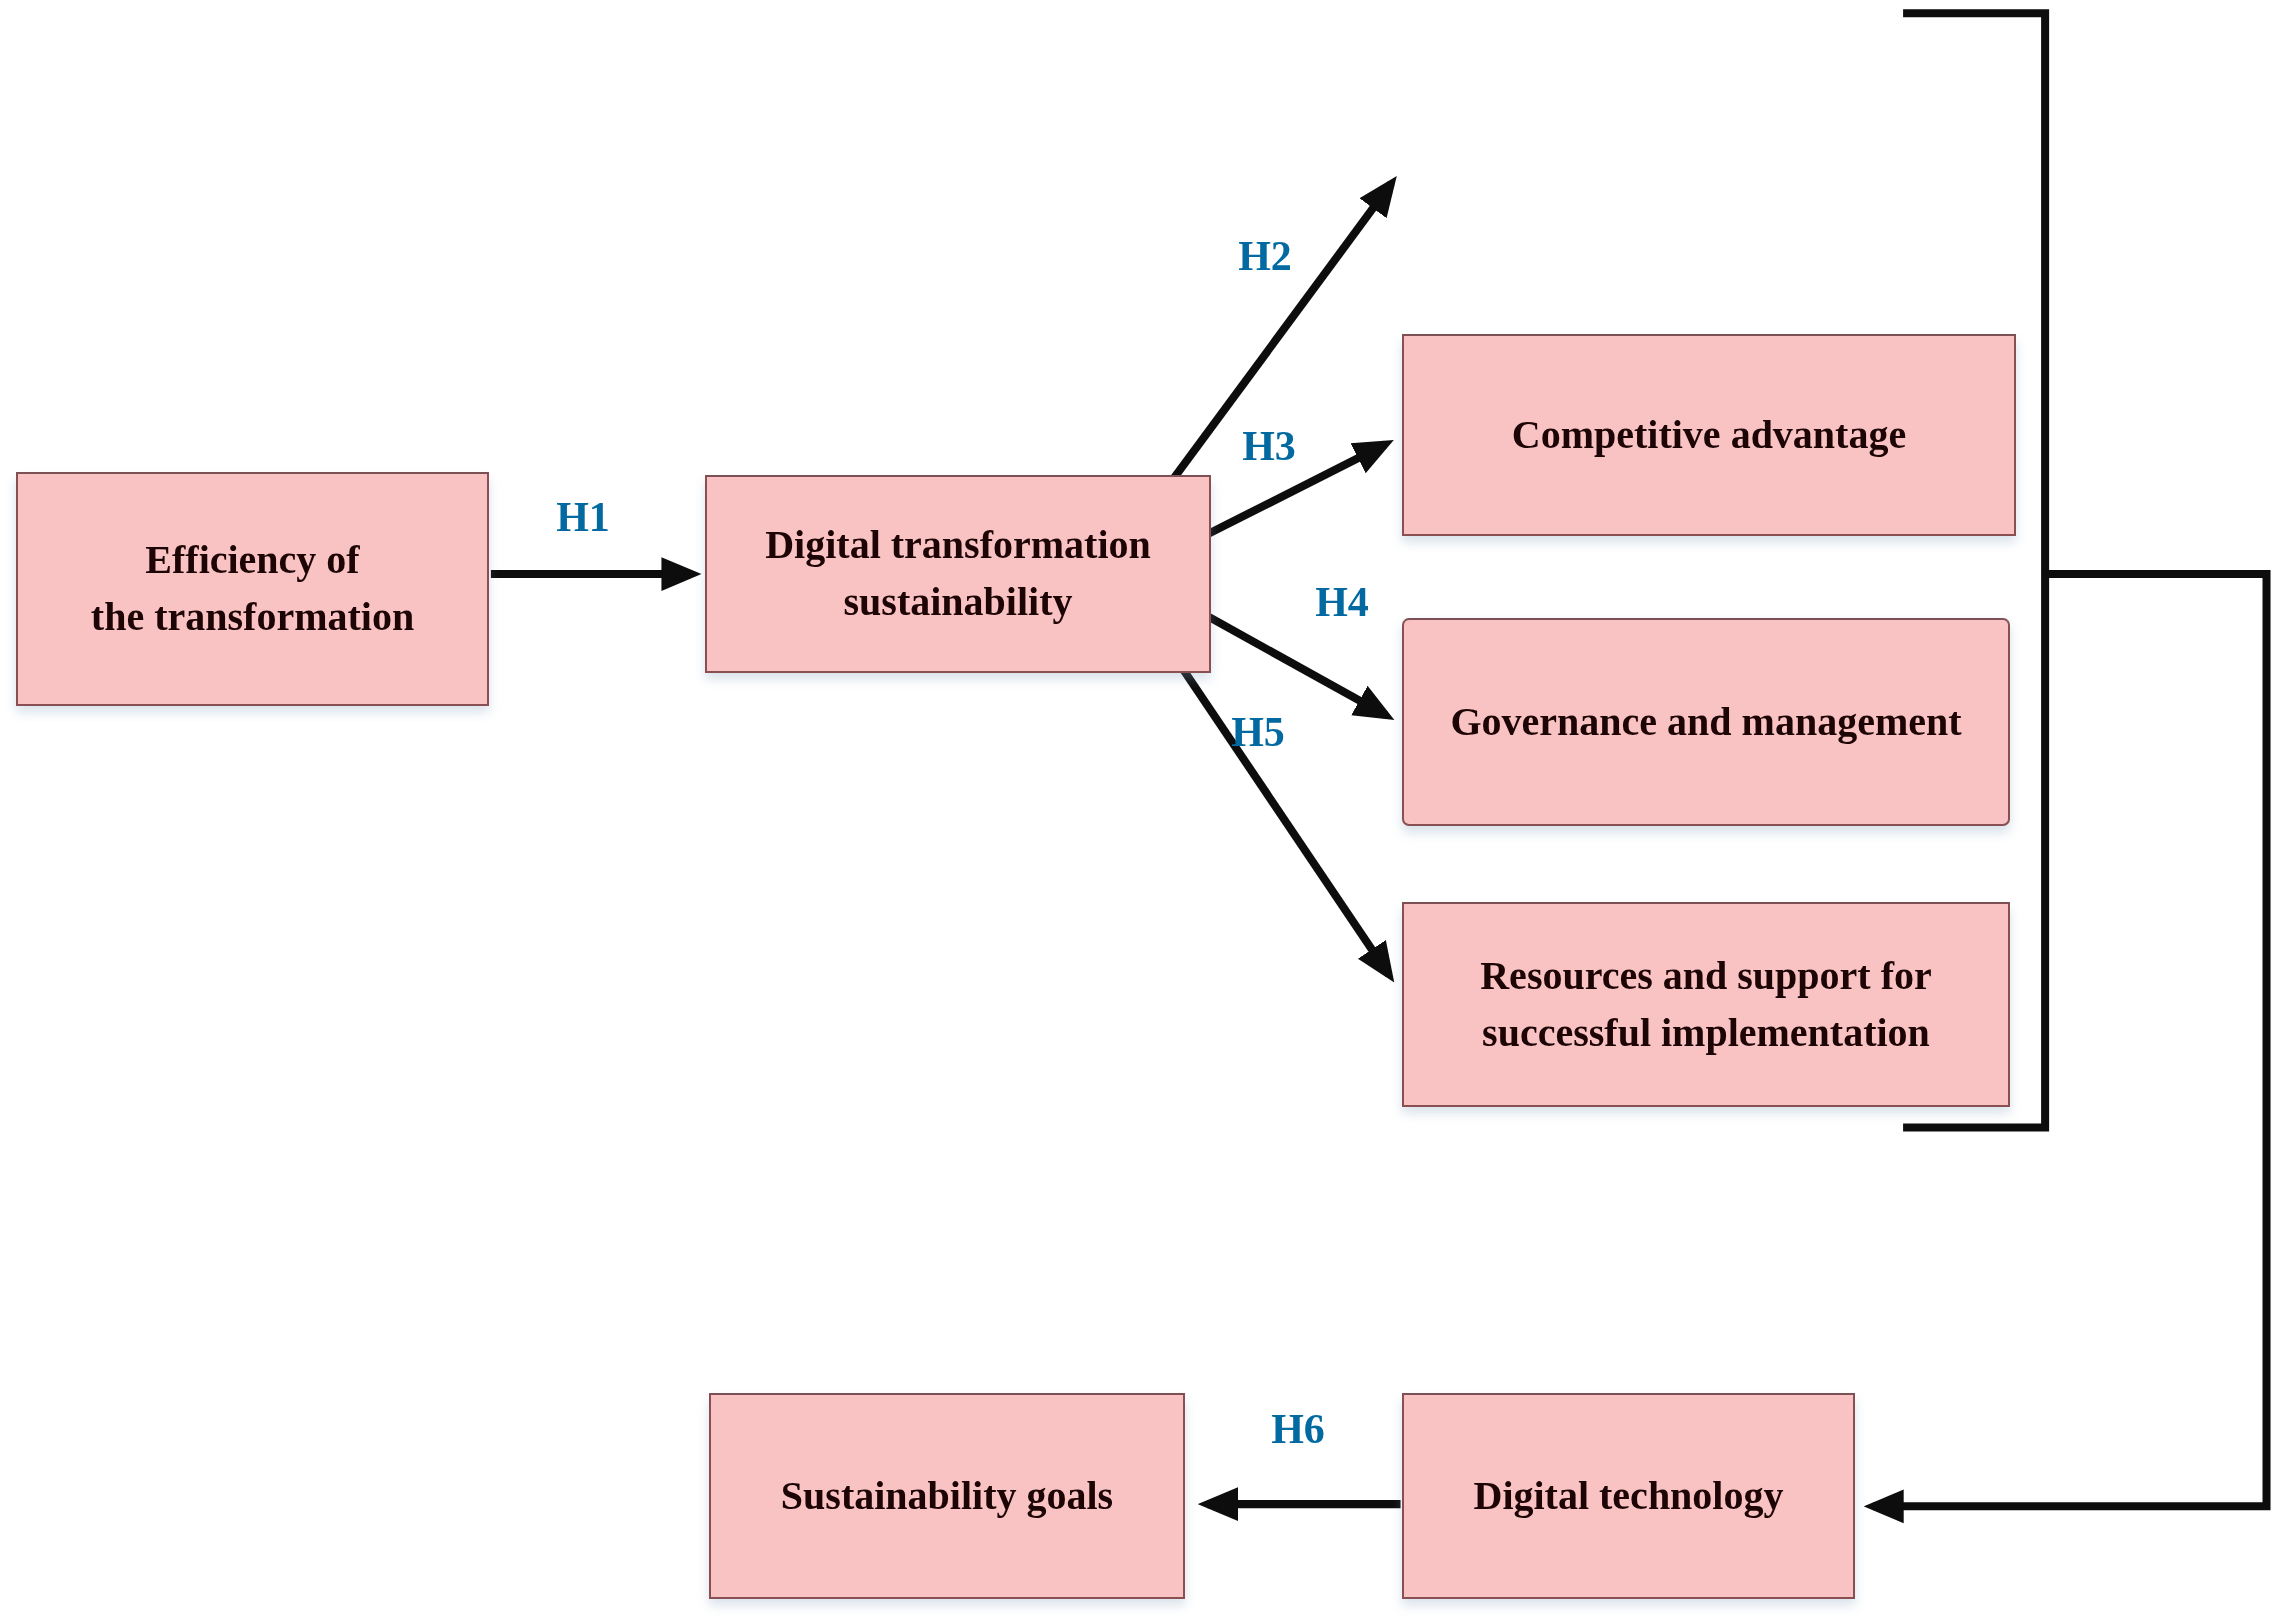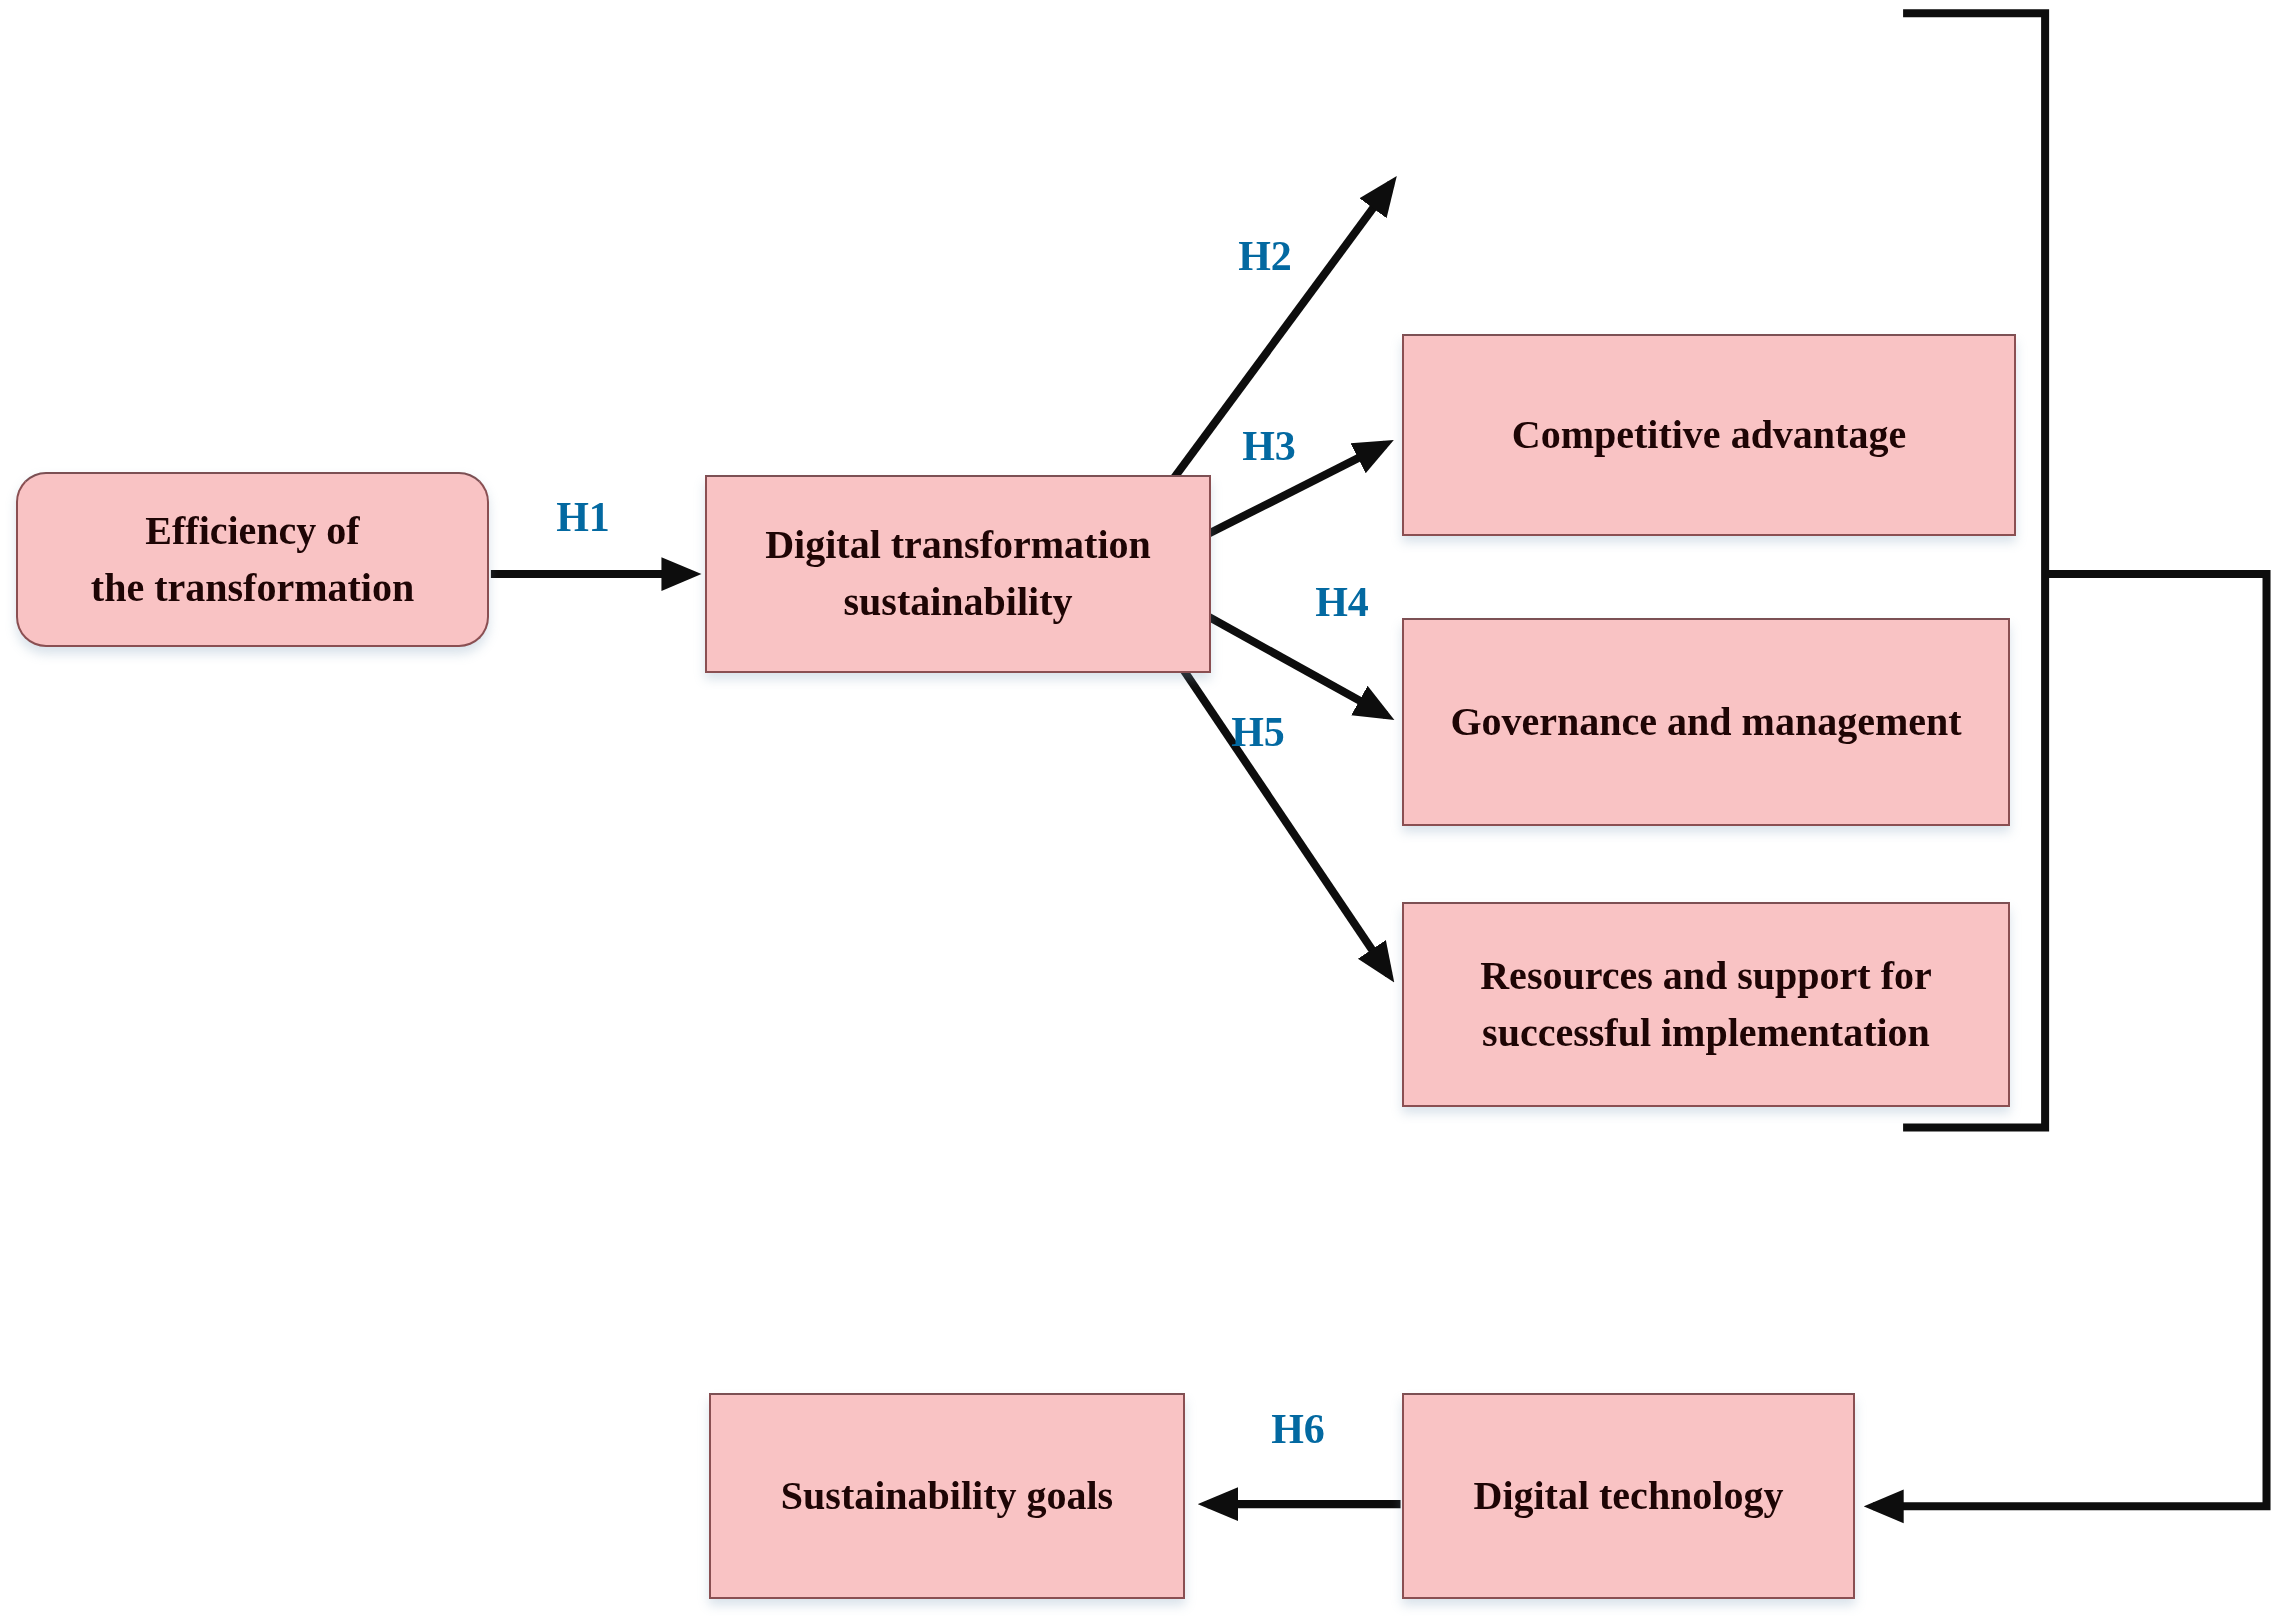--- a/index.html
+++ b/index.html
@@ -71,30 +71,30 @@
     <path class="stroke" marker-end="url(#ah)" d="M1612,656 L1910,252"></path>
     <path class="stroke" marker-end="url(#ah)" d="M1613,756 L1902,610"></path>
     <path class="stroke" marker-end="url(#ah)" d="M1615,822 L1903,982"></path>
     <path class="stroke" marker-end="url(#ah)" d="M1613,902 L1907,1338"></path>
     <path class="stroke" marker-end="url(#ah)" d="M1923,2065 L1658,2065"></path>
 
     <path class="stroke" d="M2613,18 L2808,18 L2808,1548 L2613,1548"></path>
     <path class="stroke" marker-end="url(#ah)" d="M2808,788 L3112,788 L3112,2068 L2572,2068"></path>
   </svg>
 
-  <div class="box" style="left:16px;top:472px;width:473px;height:175px;border-radius:30px;">Efficiency of
+  <div class="box" style="left:16px;top:472px;width:473px;height:234px;">Efficiency of
 the transformation</div>
 
   <div class="box" style="left:705px;top:475px;width:506px;height:198px;">Digital transformation
 sustainability</div>
 
 
   <div class="box" style="left:1402px;top:334px;width:614px;height:202px;">Competitive advantage</div>
 
-  <div class="box" style="left:1402px;top:618px;width:608px;height:208px;">Governance and management</div>
+  <div class="box" style="left:1402px;top:618px;width:608px;height:208px;border-radius:7px;">Governance and management</div>
 
   <div class="box" style="left:1402px;top:902px;width:608px;height:205px;">Resources and support for
 successful implementation</div>
 
   <div class="box" style="left:709px;top:1393px;width:476px;height:206px;">Sustainability goals</div>
 
   <div class="box" style="left:1402px;top:1393px;width:453px;height:206px;">Digital technology</div>
 
   <div class="hlabel" style="left:583px;top:517px;">H1</div>
   <div class="hlabel" style="left:1265px;top:256px;">H2</div>

